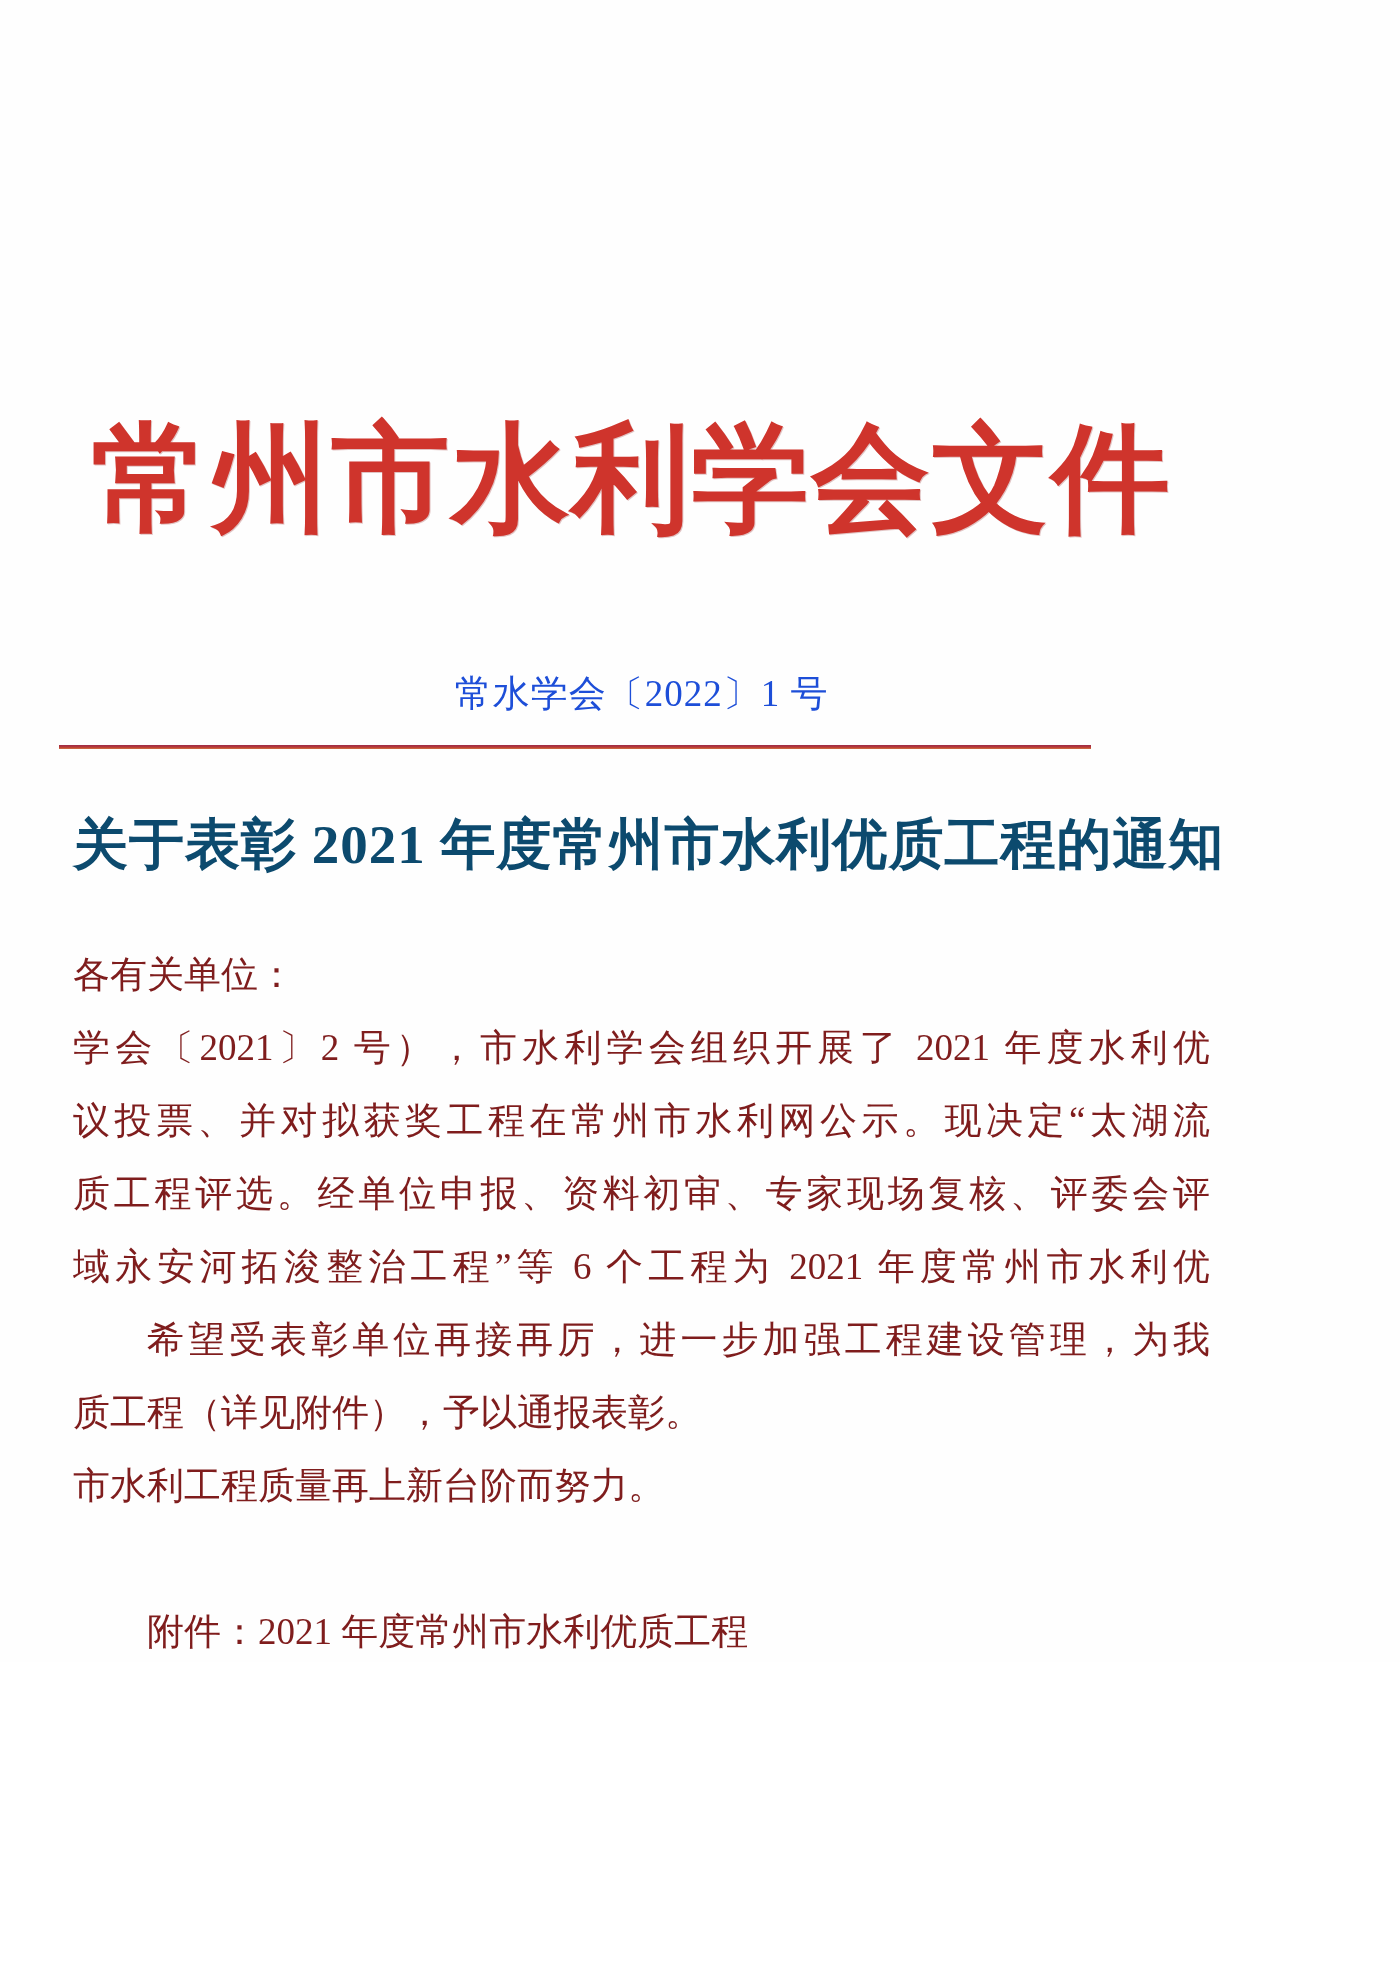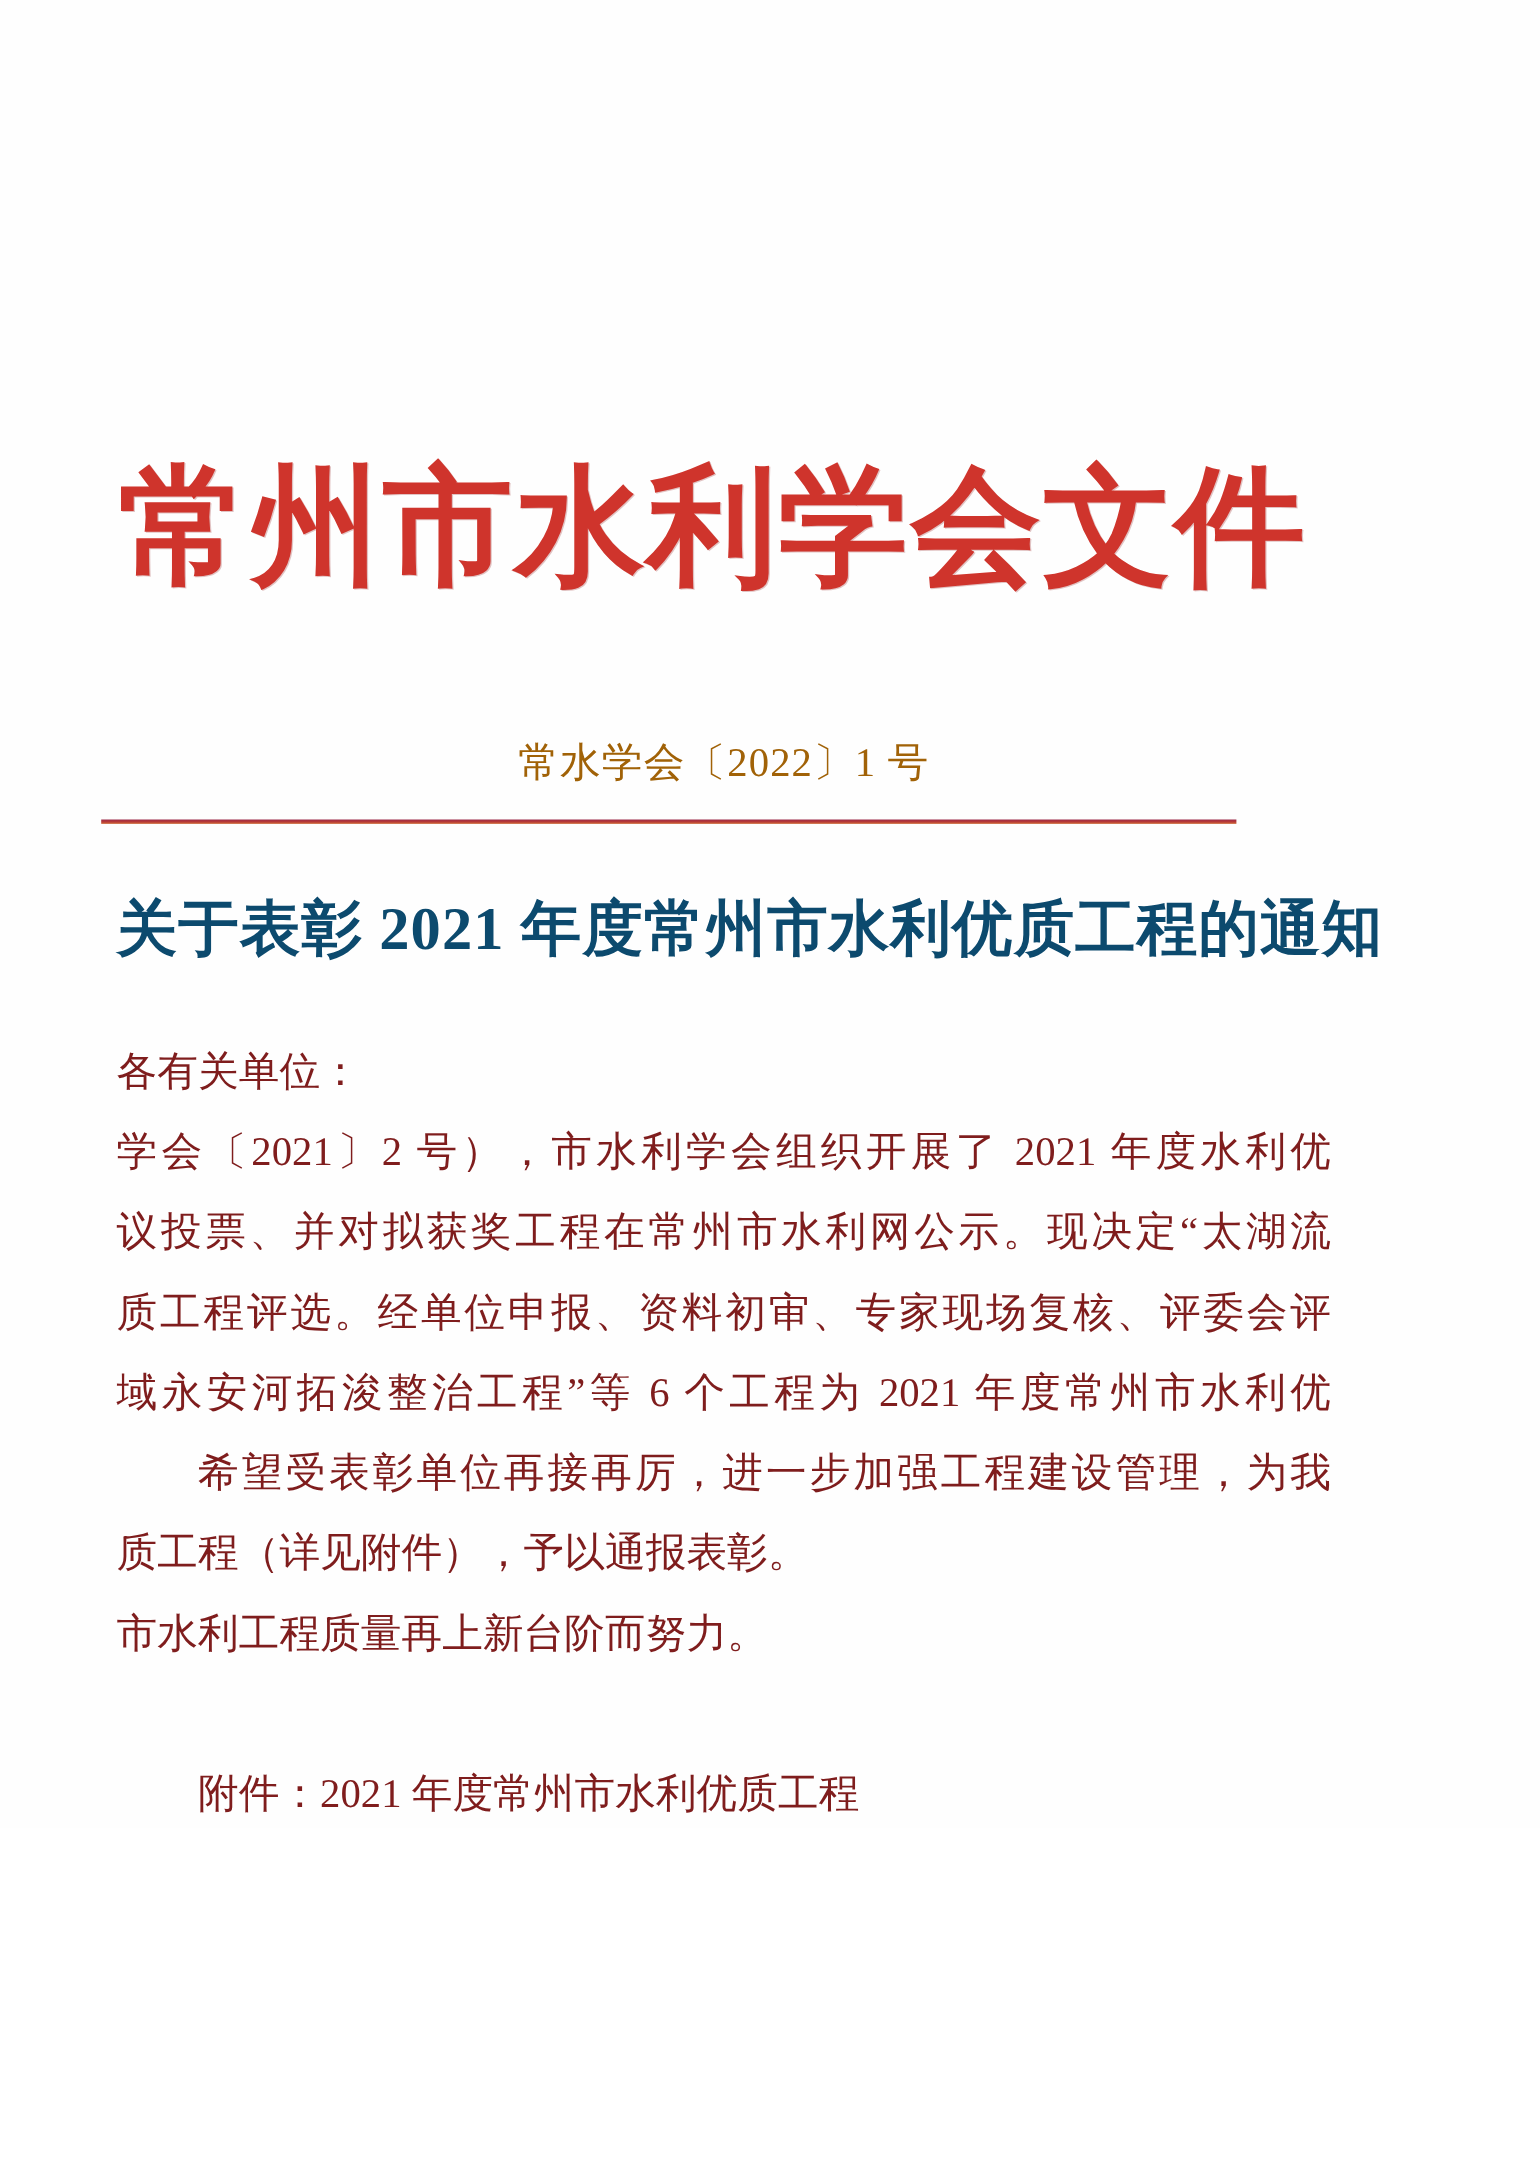--- a/index.html
+++ b/index.html
@@ -7,42 +7,42 @@
     padding: 0;
     background: #ffffff;
   }
   .page {
     position: relative;
     width: 1400px;
     height: 1662px;
     margin: 0 auto;
     background: #fefefe;
     box-sizing: border-box;
-    padding: 408px 190px 0 106px;
+    padding: 408px 190px 0 73px;
     font-family: "Liberation Serif", "DejaVu Serif", serif;
     color: #1e1e1e;
     overflow: hidden;
   }
   .letterhead {
     font-size: 118px;
     line-height: 144px;
     font-weight: 700;
     color: var(--letterhead-red, #cf342c);
     text-align: center;
     white-space: nowrap;
     letter-spacing: 2px;
     margin-left: -20px; 
     text-shadow: 1px 1px 0 rgba(140, 20, 20, 0.25);
   }
   .doc-number {
     margin-top: 118px;
     font-size: 37px;
     line-height: 47px;
     text-align: center;
-    color: #a16207;
+    color: #1d4ed8;
     letter-spacing: 1px;
   }
   .red-rule {
     margin-top: 28px;
     margin-left: -14px;
     width: 1032px;
     height: 4px;
     background: linear-gradient(180deg, #9c2b49 0%, #b93a35 55%, #cf7240 100%);
   }
   .doc-title {

